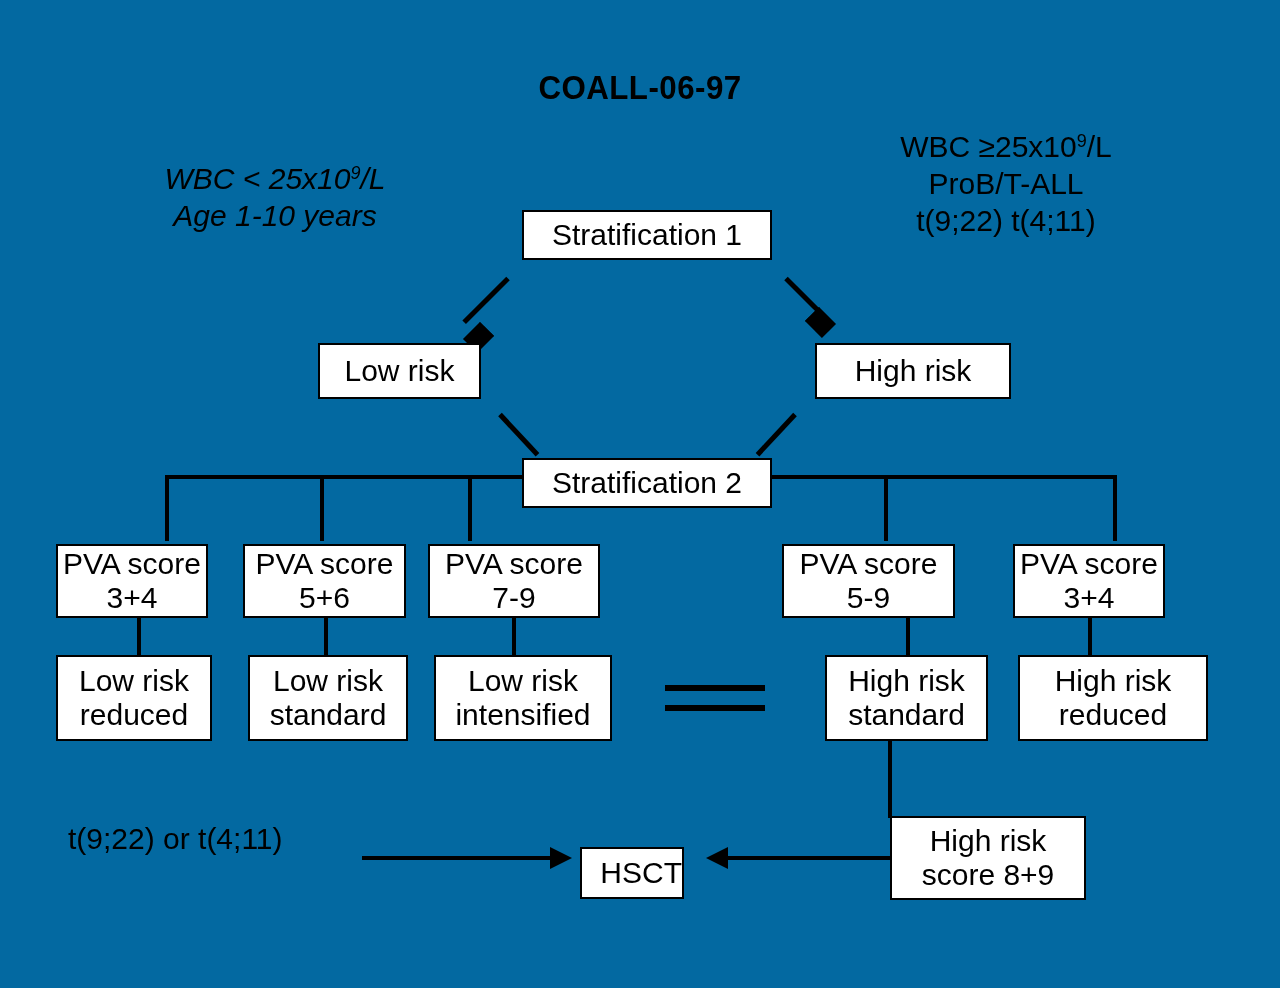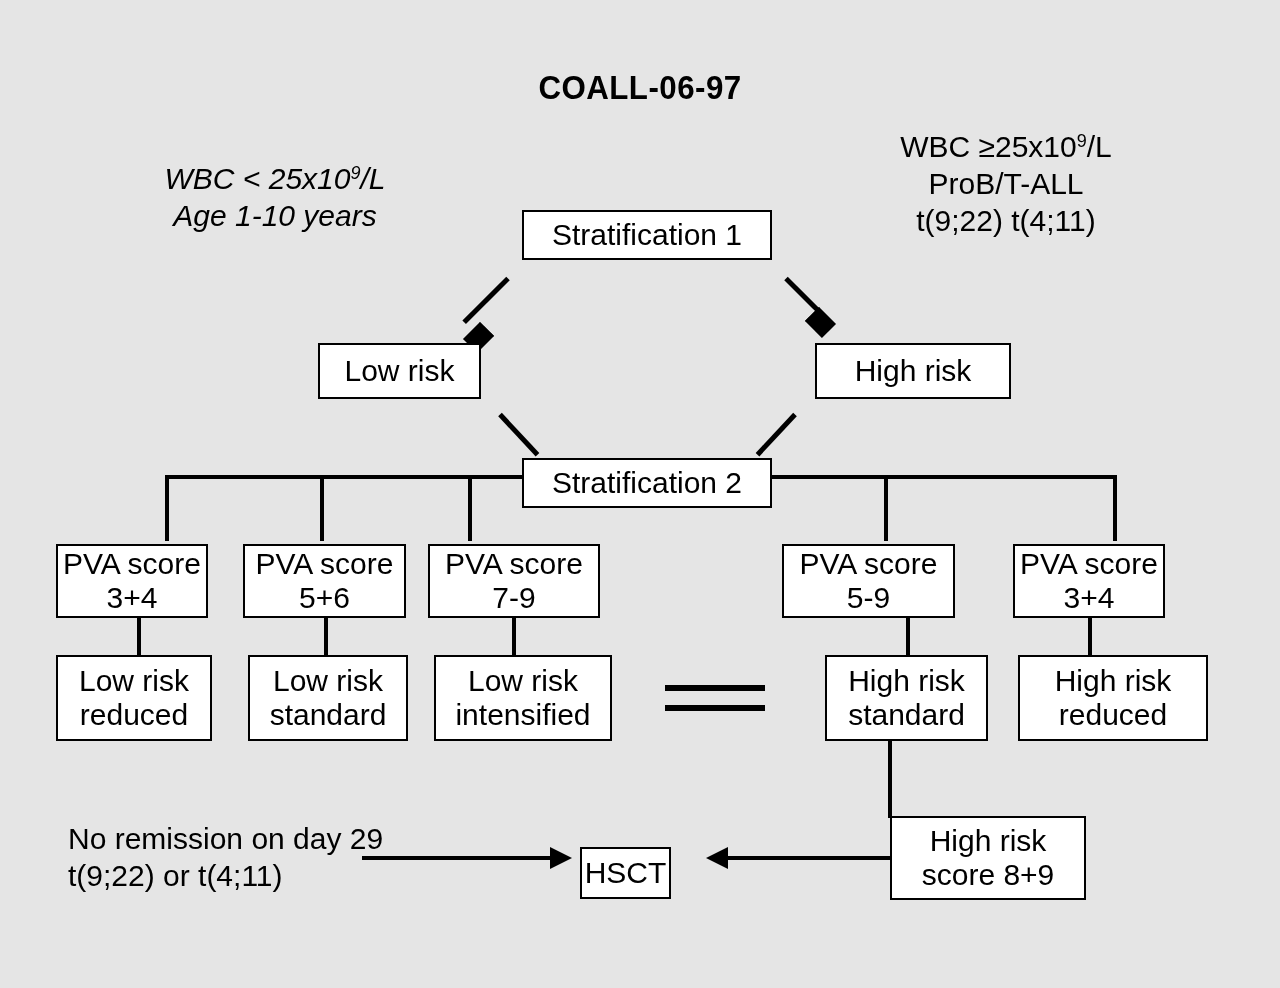--- a/index.html
+++ b/index.html
@@ -8,21 +8,21 @@
     background: #ffffff;
   }
   body {
     font-family: "Liberation Sans", sans-serif;
     color: #000000;
   }
   #page {
     position: relative;
     width: 1280px;
     height: 988px;
-    background: #e5e5e5;
+    background: #0369a1;
     overflow: hidden;
   }
   
   .title {
     position: absolute;
     left: 0;
     top: 68px;
     width: 1280px;
     text-align: center;
     font-family: "Liberation Sans Narrow", "Liberation Sans", sans-serif;
@@ -255,25 +255,24 @@
   <div class="box" style="left:890px; top:816px; width:196px; height:84px;">
     <div>
       <span class="ln">High risk</span>
       <span class="ln">score 8+9</span>
     </div>
   </div>
 
   <div class="hline" style="left:710px; top:856px; width:182px;"></div>
   <div class="arrowhead left" style="left:706px; top:847px;"></div>
 
-  <div class="box" style="left:580px; top:847px; width:91px; height:52px;">
+  <div class="box" style="left:580px; top:847px; width:104px; height:52px;justify-content:flex-end;">
     <span>HSCT</span>
   </div>
 
   <div class="annot left" style="left:68px; top:820px;">
-    <span class="ln">No remission on day 29</span>
     <span class="ln">t(9;22) or t(4;11)</span>
   </div>
 
   <div class="hline" style="left:362px; top:856px; width:190px;"></div>
   <div class="arrowhead right" style="left:550px; top:847px;"></div>
 
 </div>
 
 </body></html>

